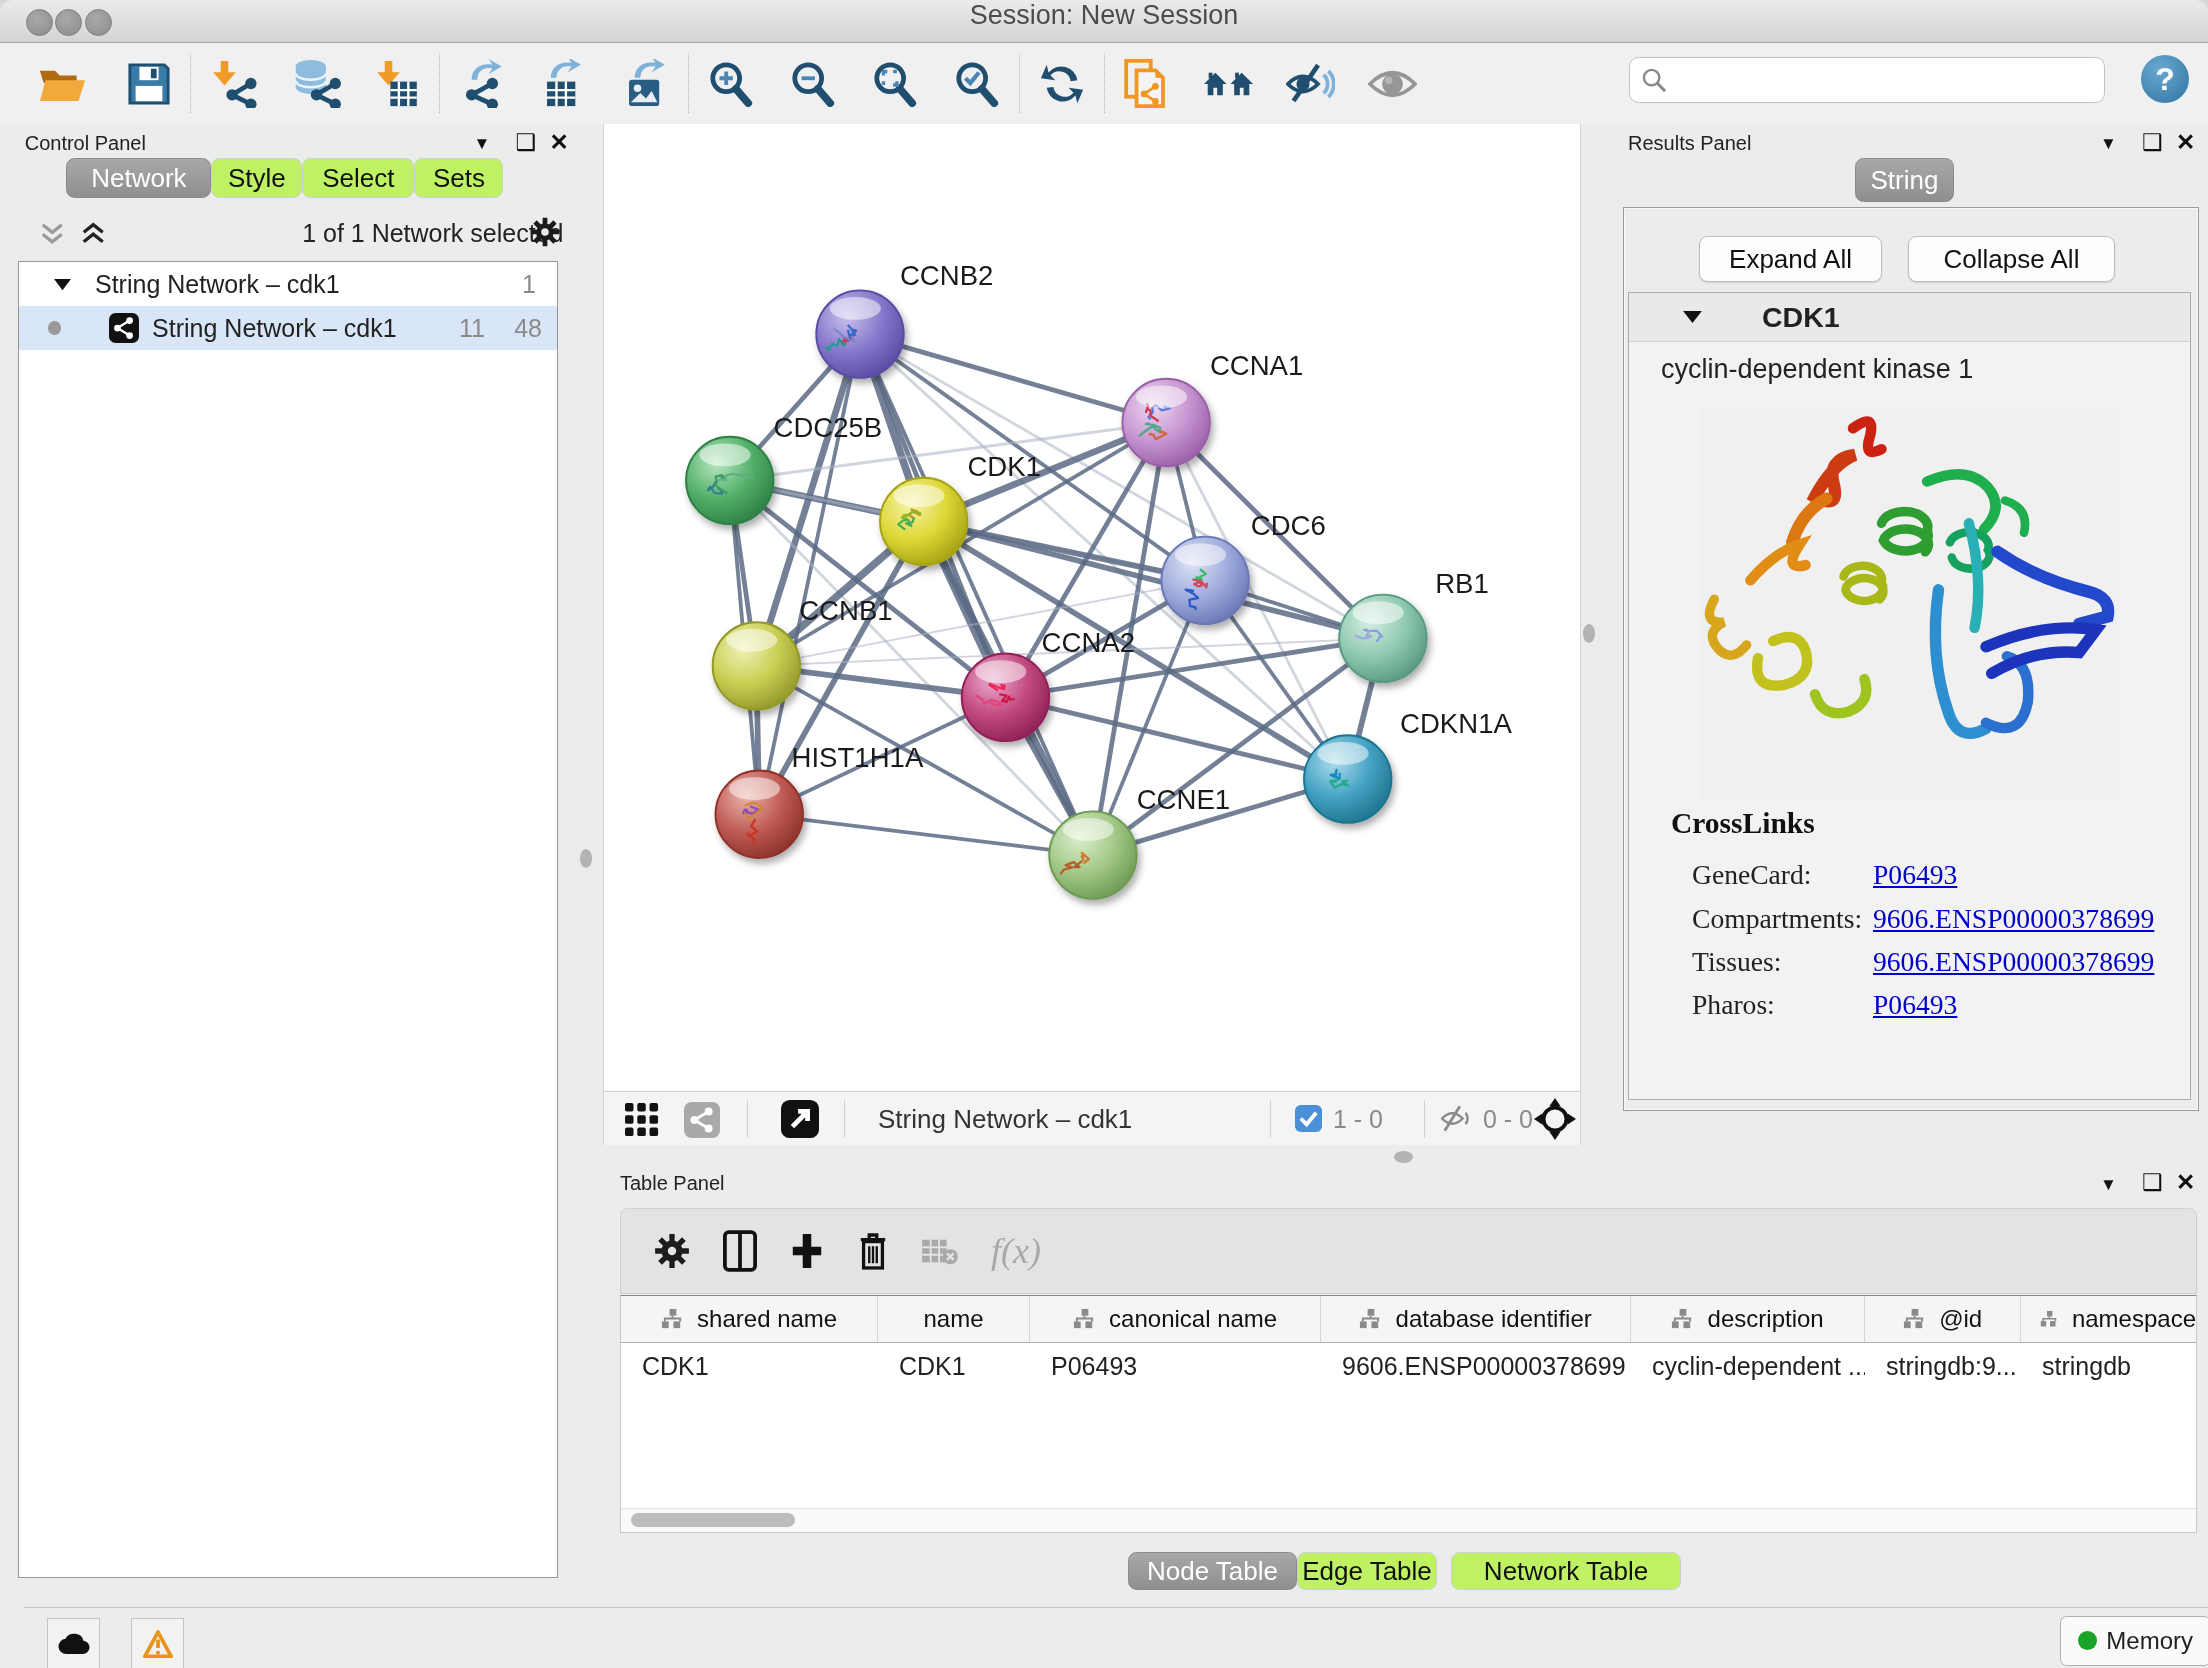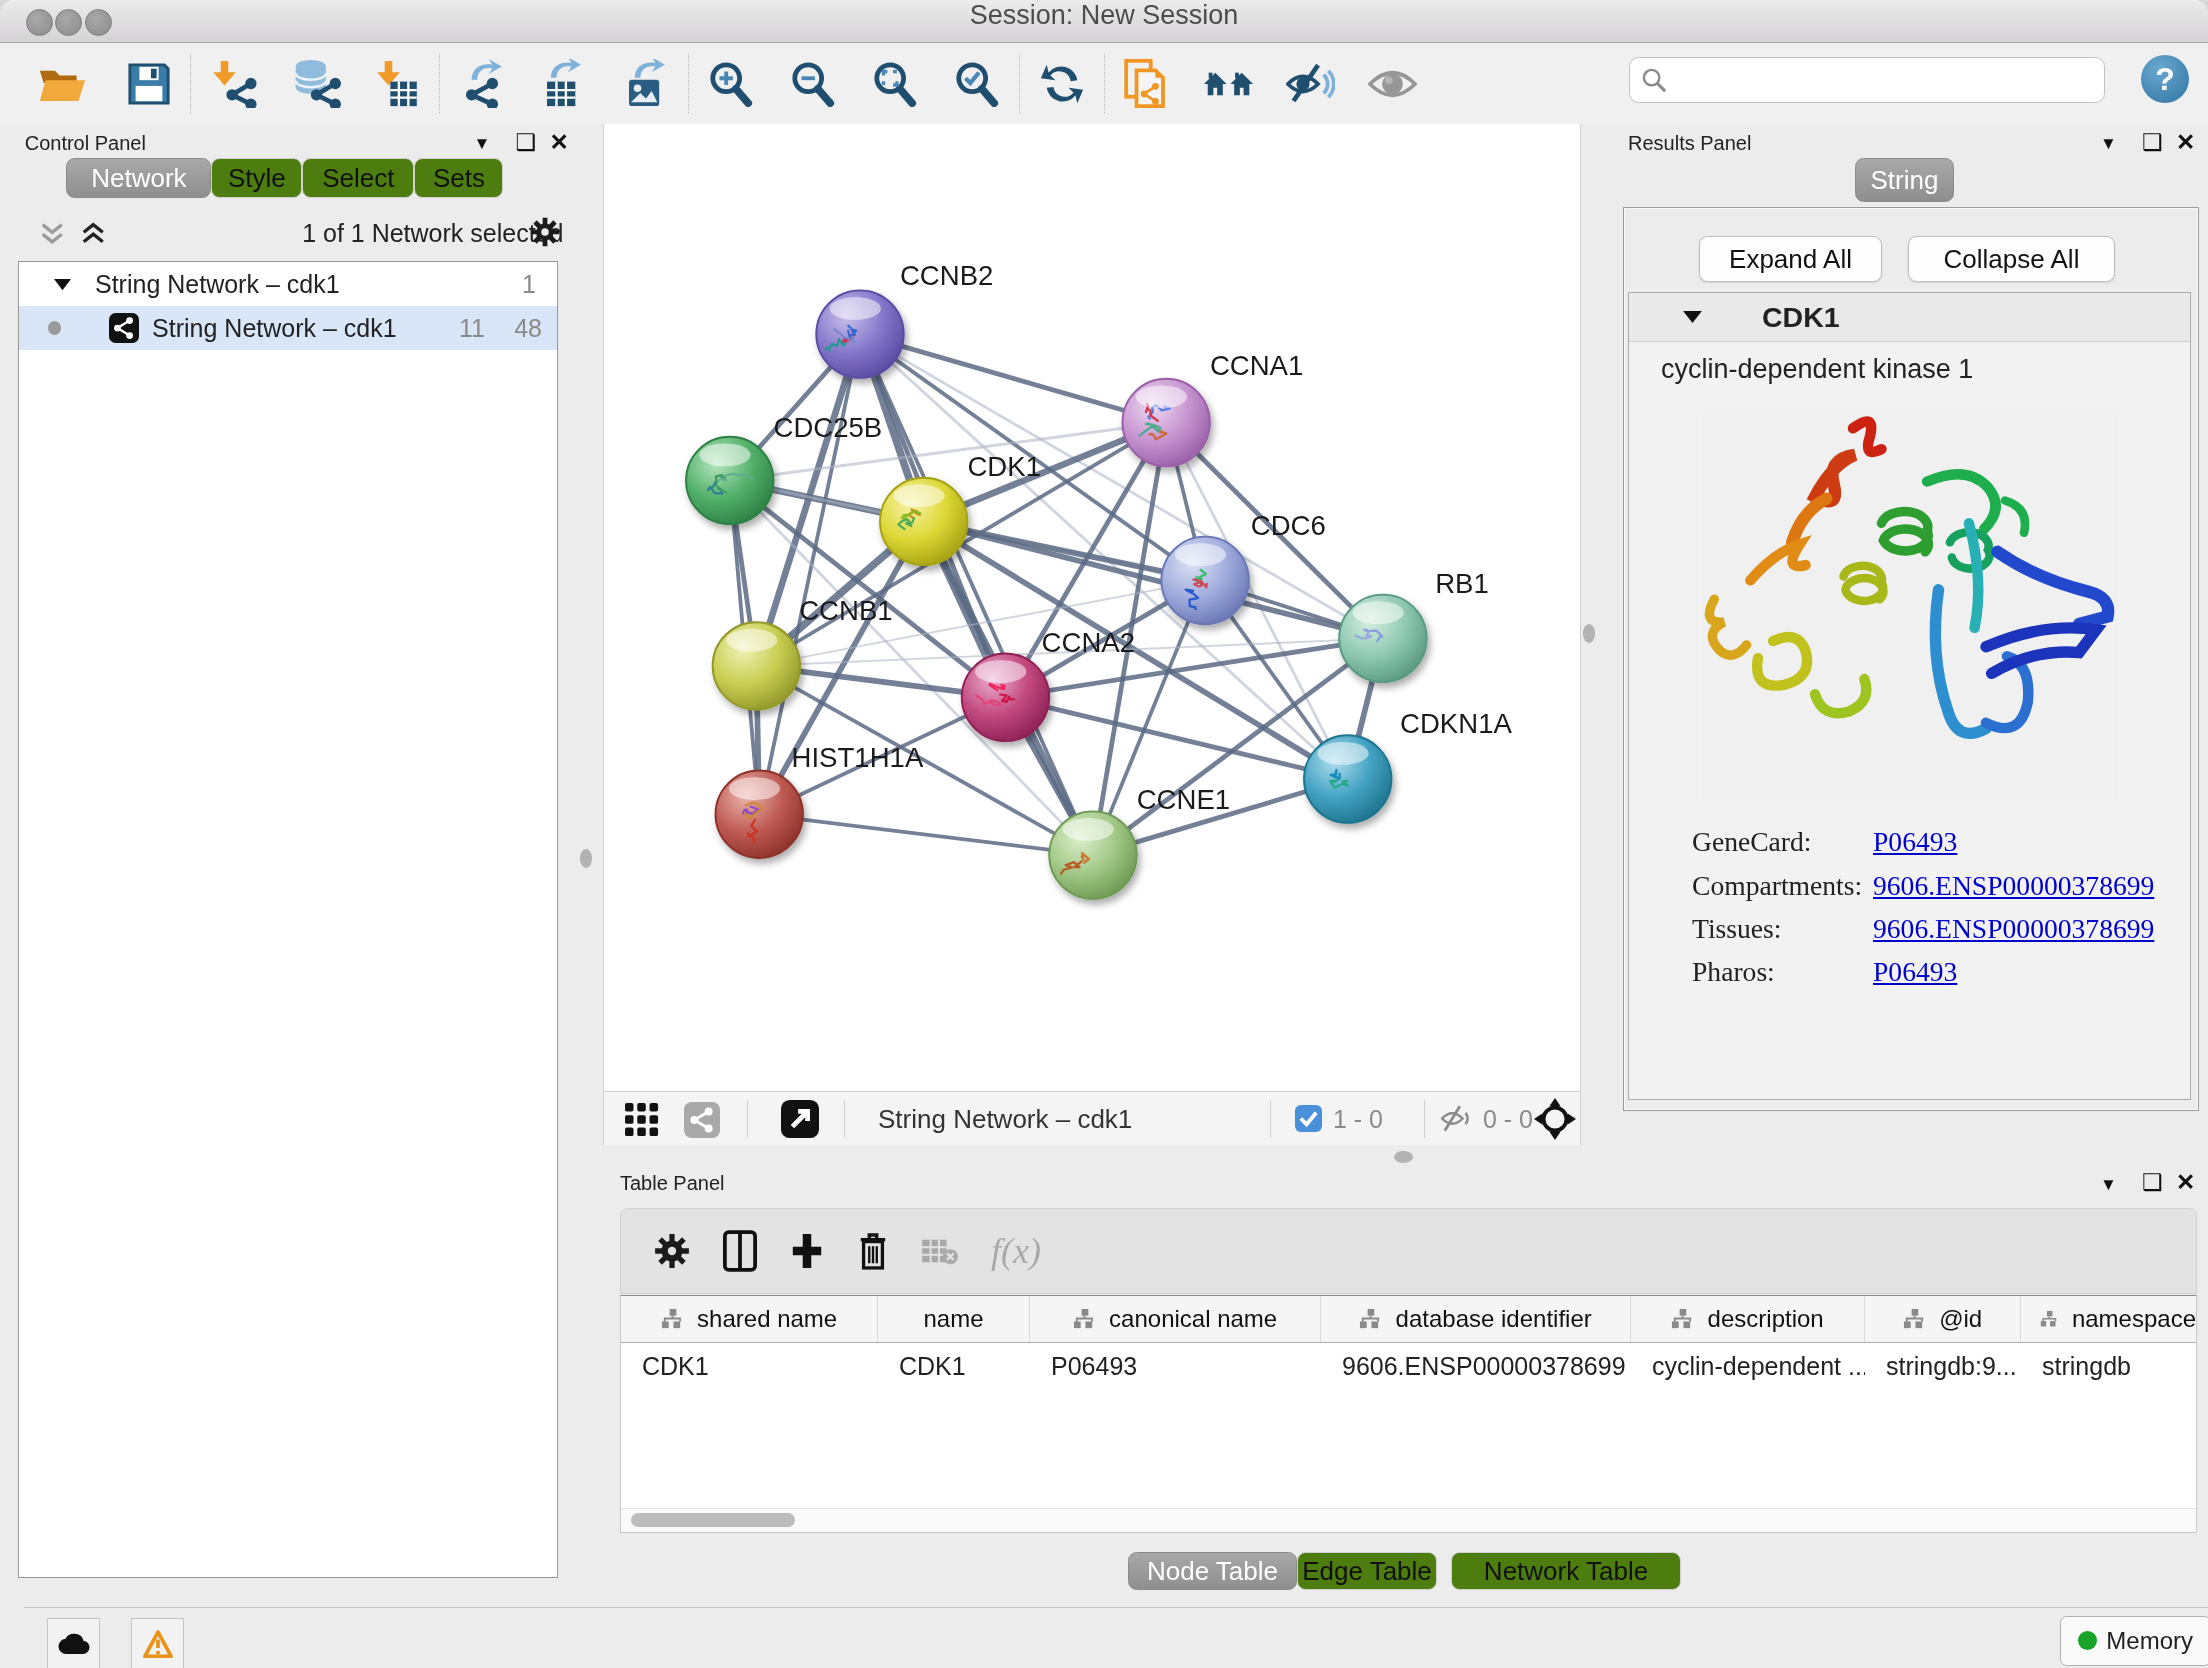--- a/index.html
+++ b/index.html
@@ -21,21 +21,21 @@
     border:1px solid #c2c2c2;border-radius:9.5px;display:flex;align-items:center;padding-left:11.4px;box-sizing:border-box;}
   .searchbox input{border:none;outline:none;font-size:25px;width:399px;background:transparent;
     font-family:"Liberation Sans",sans-serif;}
   .helpbtn{position:absolute;right:19px;top:12.4px;width:48px;height:48px;border-radius:50%;
     background:radial-gradient(circle at 38% 30%,#6aa8cf,#2f74a3);color:#fff;font-size:32px;font-weight:bold;
     display:flex;align-items:center;justify-content:center;}
   
   .ptitle{font-size:20px;color:#222;}
   .pctrl{font-size:23px;color:#111;line-height:1;}
   .tab{position:absolute;height:40px;box-sizing:border-box;display:flex;align-items:center;justify-content:center;
-       font-size:26px;border:1px solid #cfcfcf;background:#4d7c0f;border-radius:8.6px;color:#111;}
+       font-size:26px;border:1px solid #cfcfcf;background:#bef264;border-radius:8.6px;color:#111;}
   .tab.sel{background:linear-gradient(#a8a8a8,#8f8f8f);color:#fff;border-color:#8a8a8a;}
   
   .listbox{position:absolute;left:18px;top:261px;width:540px;height:1317px;background:#fff;border:1px solid #979797;box-sizing:border-box;}
   .lrow{position:relative;height:44px;display:flex;align-items:center;font-size:25px;}
   .lrow .cnt{color:#8a8a8a;}
   
   .canvas{position:absolute;left:603px;top:124px;width:978px;height:967px;background:#fff;
           border-left:1px solid #d2d2d2;border-right:1px solid #d2d2d2;box-sizing:border-box;}
   .netfooter{position:absolute;left:603px;top:1091px;width:978px;height:54px;background:#f4f4f4;
     border-top:1px solid #d0d0d0;border-left:1px solid #d2d2d2;border-right:1px solid #d2d2d2;box-sizing:border-box;}
@@ -600,20 +600,21 @@
         <path d="M250 190 q-10 70 10 128 q10 34 40 18" stroke="#2d8fd0" stroke-width="12"></path>
         <path d="M300 330 q36 18 44-22 q4-40-22-48" stroke="#2b6fd0" stroke-width="11"></path>
         <path d="M282 120 q16 60 6 110" stroke="#29b0b4" stroke-width="11"></path>
         <path d="M312 150 q40 28 96 42 q24 6 20 26 l-30 8" stroke="#2248cc" stroke-width="13"></path>
         <path d="M300 250 q60-26 116-18 l-18 24 q-48-4-92 22" stroke="#1b34bb" stroke-width="12"></path>
         <path d="M320 96 q26 8 20 34" stroke="#1fae4e" stroke-width="9"></path>
       </g>
     </svg>
 
     <div class="abs serif" style="left:0;top:514px;width:100%">
+      <div style="margin-left:42px;font-size:29.5px;font-weight:bold;color:#111">CrossLinks</div>
       <div style="margin:13.3px 0 0 63px;font-size:27.6px;line-height:1.57">
         <div><span style="display:inline-block;width:181px">GeneCard:</span><a class="xlink" href="#">P06493</a></div>
         <div><span style="display:inline-block;width:181px">Compartments:</span><a class="xlink" href="#">9606.ENSP00000378699</a></div>
         <div><span style="display:inline-block;width:181px">Tissues:</span><a class="xlink" href="#">9606.ENSP00000378699</a></div>
         <div><span style="display:inline-block;width:181px">Pharos:</span><a class="xlink" href="#">P06493</a></div>
       </div>
     </div>
   </div>
 
   <div class="abs" style="left:603px;top:1168px;width:1605px;height:36px">

